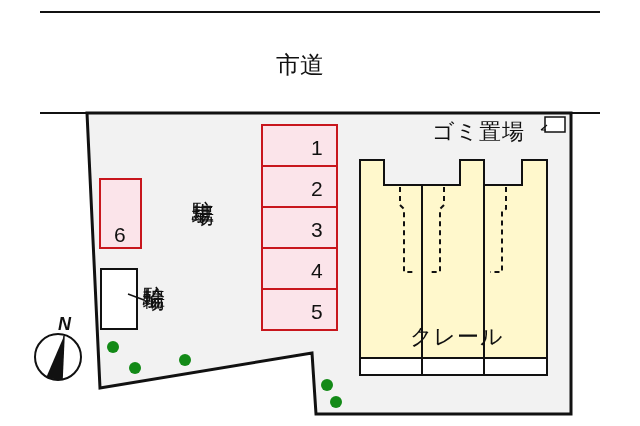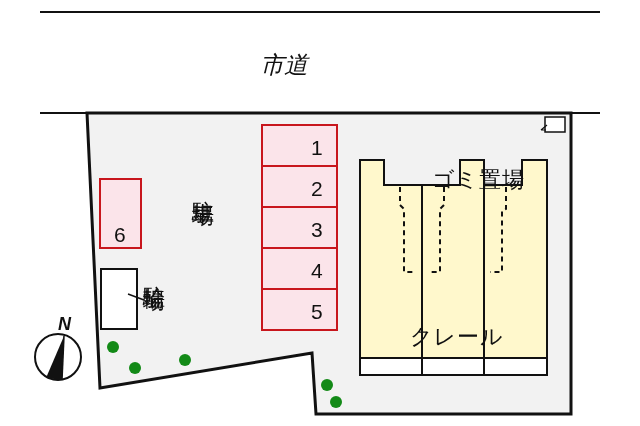--- a/index.html
+++ b/index.html
@@ -1,24 +1,24 @@
 <!DOCTYPE html>
 <html><head>
 <meta charset="utf-8">
 <style>
   html, body { margin: 0; padding: 0; background: #ffffff; }
   body { width: 640px; height: 426px; position: relative; overflow: hidden;
          font-family: "DejaVu Sans", "Liberation Sans", sans-serif; }
   svg { position: absolute; left: 0; top: 0; }
   .lbl { position: absolute; color: #111; line-height: 1; white-space: nowrap; }
-  .road-label { font-size: 24px; left: 260px; top: 53px; font-style: italic; }
+  .road-label { font-size: 24px; left: 276px; top: 53px; }
   .vert { writing-mode: vertical-rl; letter-spacing: 2px; }
   .car-label { font-size: 22px; left: 192px; top: 183px; }
   .bike-label { font-size: 22px; left: 143px; top: 268px; }
-  .gomi-label { font-size: 22px; left: 432px; top: 121px; letter-spacing: 1px; margin-top: 48px; }
+  .gomi-label { font-size: 22px; left: 432px; top: 121px; letter-spacing: 1px; }
   .bldg-label { font-size: 22px; left: 410px; top: 292px; letter-spacing: 1px; margin-top: 34px; }
   .slot-num { font-size: 21px; font-family: "Liberation Sans", sans-serif; position: absolute; }
   .compass-n { font-size: 18px; font-style: italic; font-weight: bold; left: 58px; top: 315px; font-family: "Liberation Sans", sans-serif; }
 </style>
 </head>
 <body>
 
 <svg width="640" height="426" viewBox="0 0 640 426">
 
   <line x1="40" y1="12" x2="600" y2="12" stroke="#111" stroke-width="2"></line>

